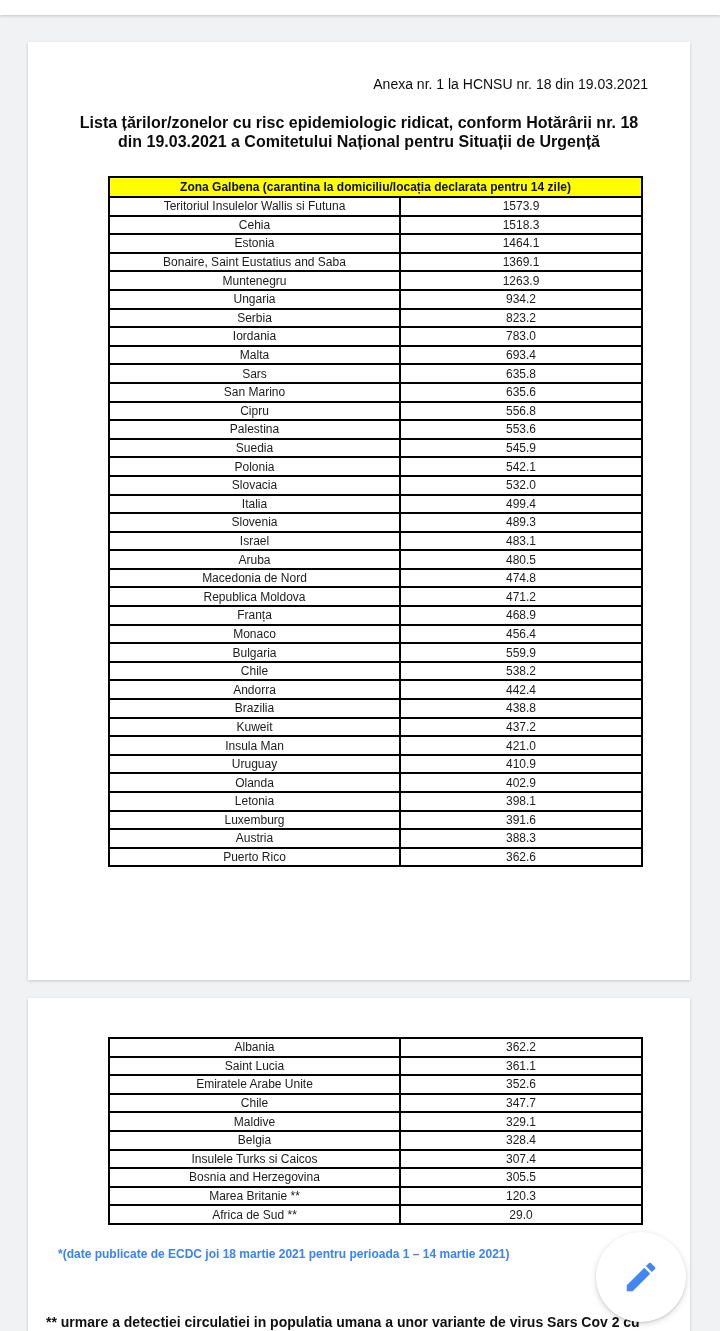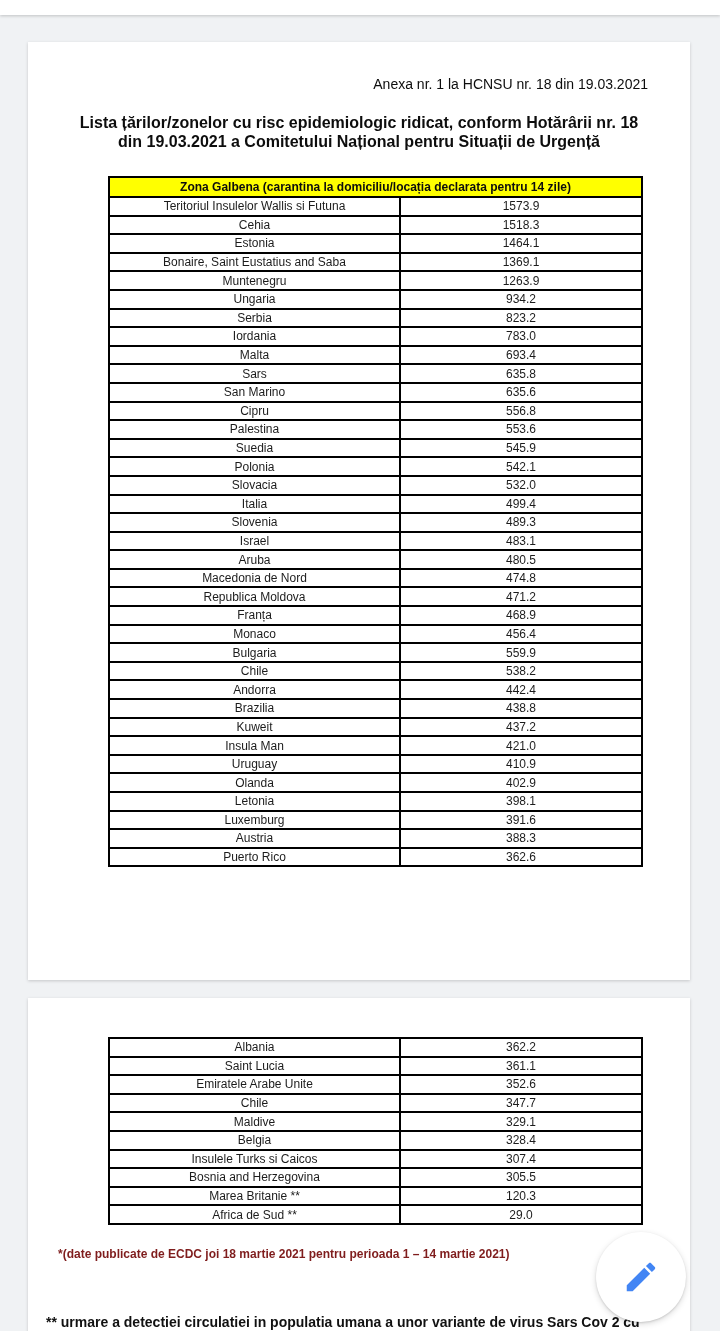--- a/index.html
+++ b/index.html
@@ -54,21 +54,21 @@
     height:36px;font-size:12px;font-weight:bold;color:#0d0d0d;
     line-height:15px;background:#ffffff;
   }
   .risk-table td{
     height:16.6px;font-size:12px;line-height:14px;color:#1c1c1c;
     background:#ffffff;
   }
 
   .footnote-1{
     position:absolute;left:30px;top:249px;width:600px;
-    font-size:12px;font-weight:bold;color:#7f1d1d;
+    font-size:12px;font-weight:bold;color:#3b82f6;
   }
   .footnote-2{
     position:absolute;left:18px;top:284px;width:620px;
     font-size:14px;font-weight:bold;color:#111;line-height:23px;margin-top:29px;
   }
 
   .fab{
     position:absolute;left:596px;top:1232px;width:90px;height:90px;
     border-radius:50%;background:#ffffff;border:none;cursor:pointer;
     box-shadow:0 1px 2px rgba(0,0,0,0.12),0 2px 6px rgba(0,0,0,0.15);

